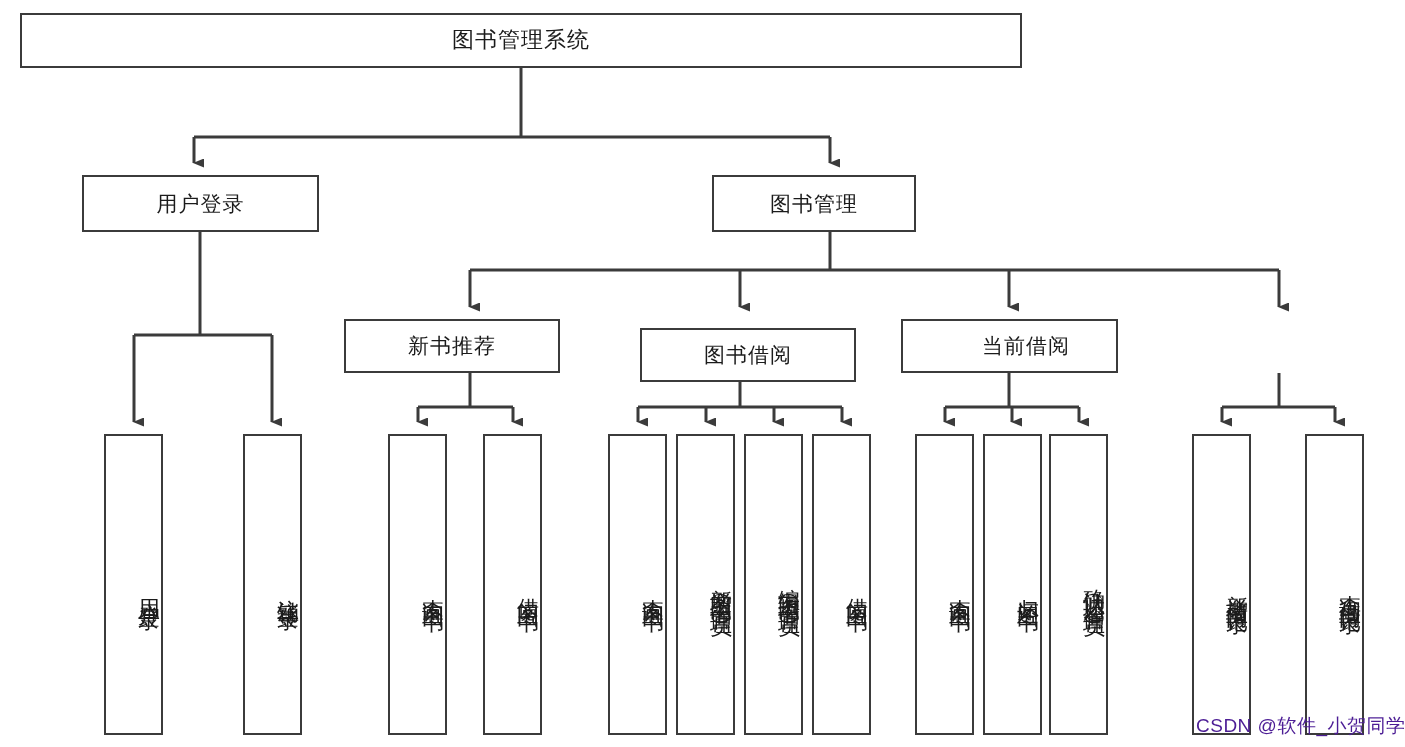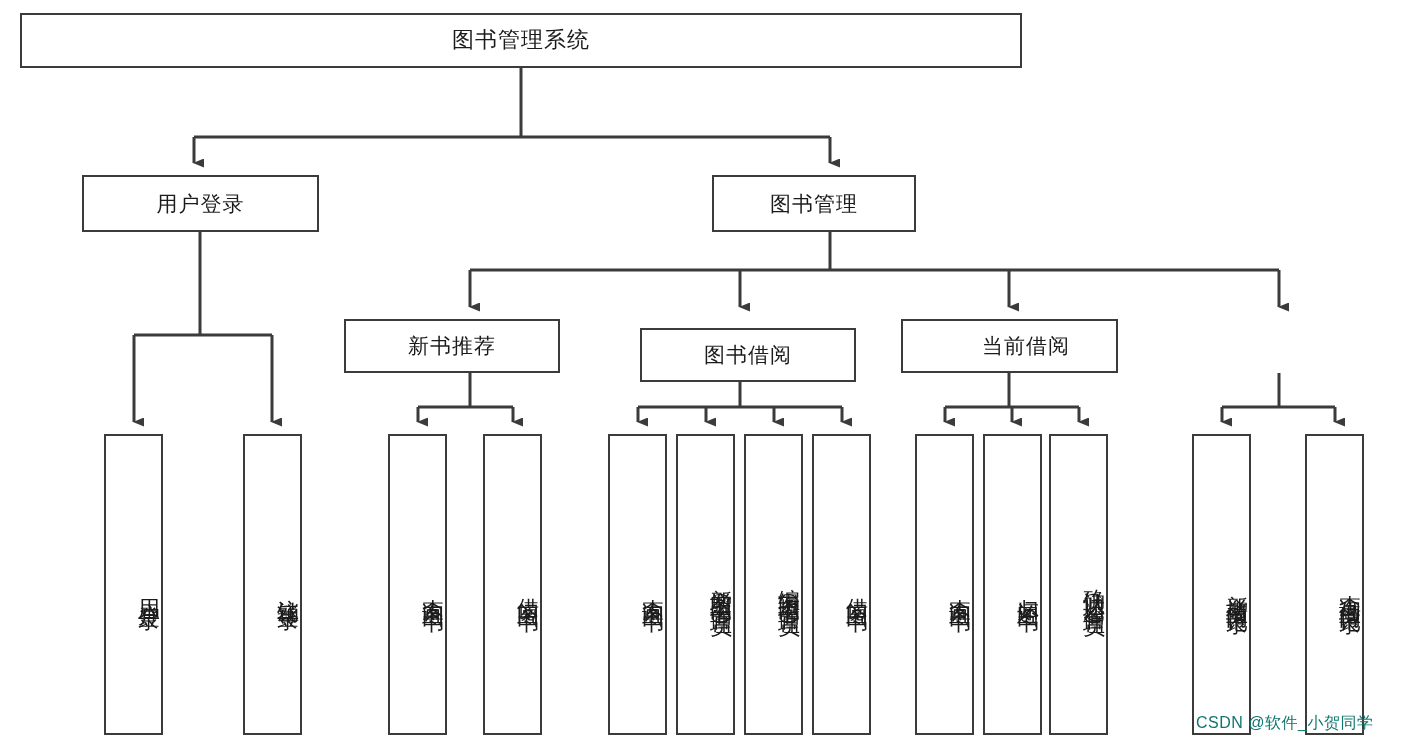--- a/index.html
+++ b/index.html
@@ -52,22 +52,22 @@
     padding-top: 8px;
     line-height: 1.05;
   }
   .node.vert > span {
     writing-mode: vertical-rl;
     text-orientation: upright;
     display: block;
   }
   .watermark {
     position: absolute;
-    font-size: 16px;
-    color: #0f766e;
+    font-size: 19px;
+    color: #4c1d95;
     letter-spacing: 0.5px;
     white-space: nowrap;
     user-select: none;
   }
 </style>
 </head>
 <body>
 
 <div id="diagram-root">
 

